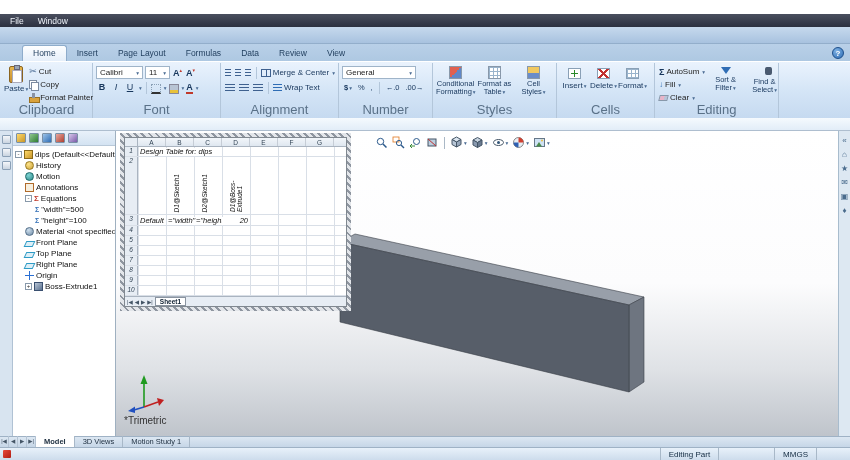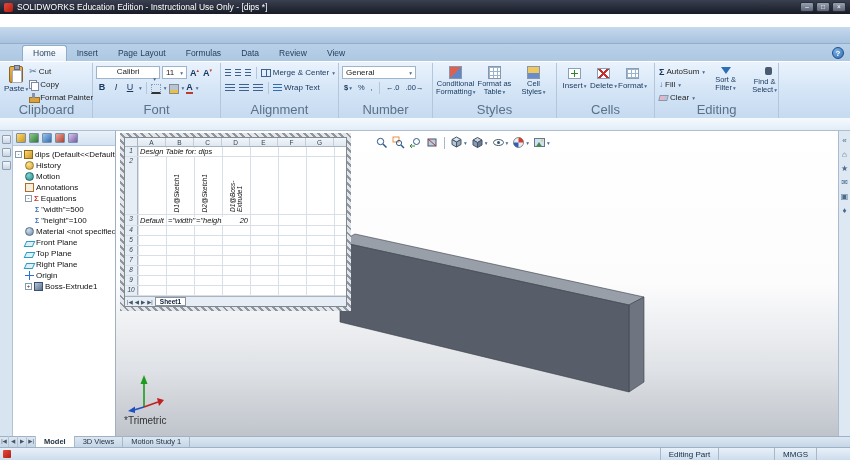--- a/index.html
+++ b/index.html
@@ -53,21 +53,21 @@
   .ico-copy::after { left:2px; top:2px; }
   .ico-brush { width:9px; height:10px; position:relative; flex:none; }
   .ico-brush::before { content:""; position:absolute; bottom:0; left:0; width:9px; height:4px; background:#d9a23c; border:1px solid #9a7020; }
   .ico-brush::after { content:""; position:absolute; top:0; left:3px; width:3px; height:5px; background:#8a93a3; }
 
   
   .g-font { width:128px; }
   .frow { display:flex; align-items:center; gap:2px; height:15px; }
   .combo { background:#fff; border:1px solid #9fb4c9; height:13px; display:flex; align-items:center; padding:0 3px; font-size:8px; color:#222; }
   .combo .chev { margin-left:auto; }
-  .c-family { width:64px;flex-direction:column; } .c-size { width:25px; } .c-number { width:74px; }
+  .c-family { width:47px; } .c-size { width:25px; } .c-number { width:74px; }
   .fbtn { font-size:9px; font-weight:bold; color:#17365c; padding:0 1px; }
   .supchev { font-size:5px; vertical-align:super; color:#c0392b; }
   .fmt-btn { width:12px; height:13px; text-align:center; font-size:9px; line-height:13px; color:#17365c; }
   .bold{font-weight:bold;} .italic{font-style:italic;} .underline{text-decoration:underline;}
   .ico-border { width:10px; height:10px; border:1px dotted #8aa0b6; border-bottom:2px solid #333; margin-top:2px; }
   .ico-fill { width:10px; height:10px; margin-top:2px; background:linear-gradient(#b8c4d4 0 60%,#e8c23a 60%); border:1px solid #889; }
   .a-red { border-bottom:2px solid #c0392b; font-weight:bold; font-size:9px; color:#17365c; line-height:10px; }
   .sepv { width:1px; height:12px; background:#b3c6da; margin:0 2px; }
 
   
@@ -190,30 +190,25 @@
   .sb-logo { width:8px; height:8px; background:linear-gradient(135deg,#e8483a,#b01d12); border-radius:1px; margin-right:4px; flex:none; }
   .sb-cell { border-left:1px solid #a8b8c8; padding:0 8px; height:13px; display:flex; align-items:center; }
   .sb-mode { margin-left:auto; }
   .sb-fill { width:56px; } .sb-end { width:34px; }
 </style>
 </head>
 <body>
 
 <div id="app">
 
-  <div class="titlebar">
-    <span class="sw-logo"></span>
-    <span class="tb-title">SOLIDWORKS Education Edition - Instructional Use Only - [dips *]</span>
-    <span class="win-btns">
-      <span class="win-btn">–</span>
-      <span class="win-btn">□</span>
-      <span class="win-btn">×</span>
-    </span>
-  </div>
-
+
+  <div class="menubar">
+    <span class="menu-item">File</span>
+    <span class="menu-item">Window</span>
+  </div>
 
   <div class="frame-strip"></div>
 
   <div class="ribbon-tabs">
     <span class="rtab active">Home</span>
     <span class="rtab">Insert</span>
     <span class="rtab">Page Layout</span>
     <span class="rtab">Formulas</span>
     <span class="rtab">Data</span>
     <span class="rtab">Review</span>

